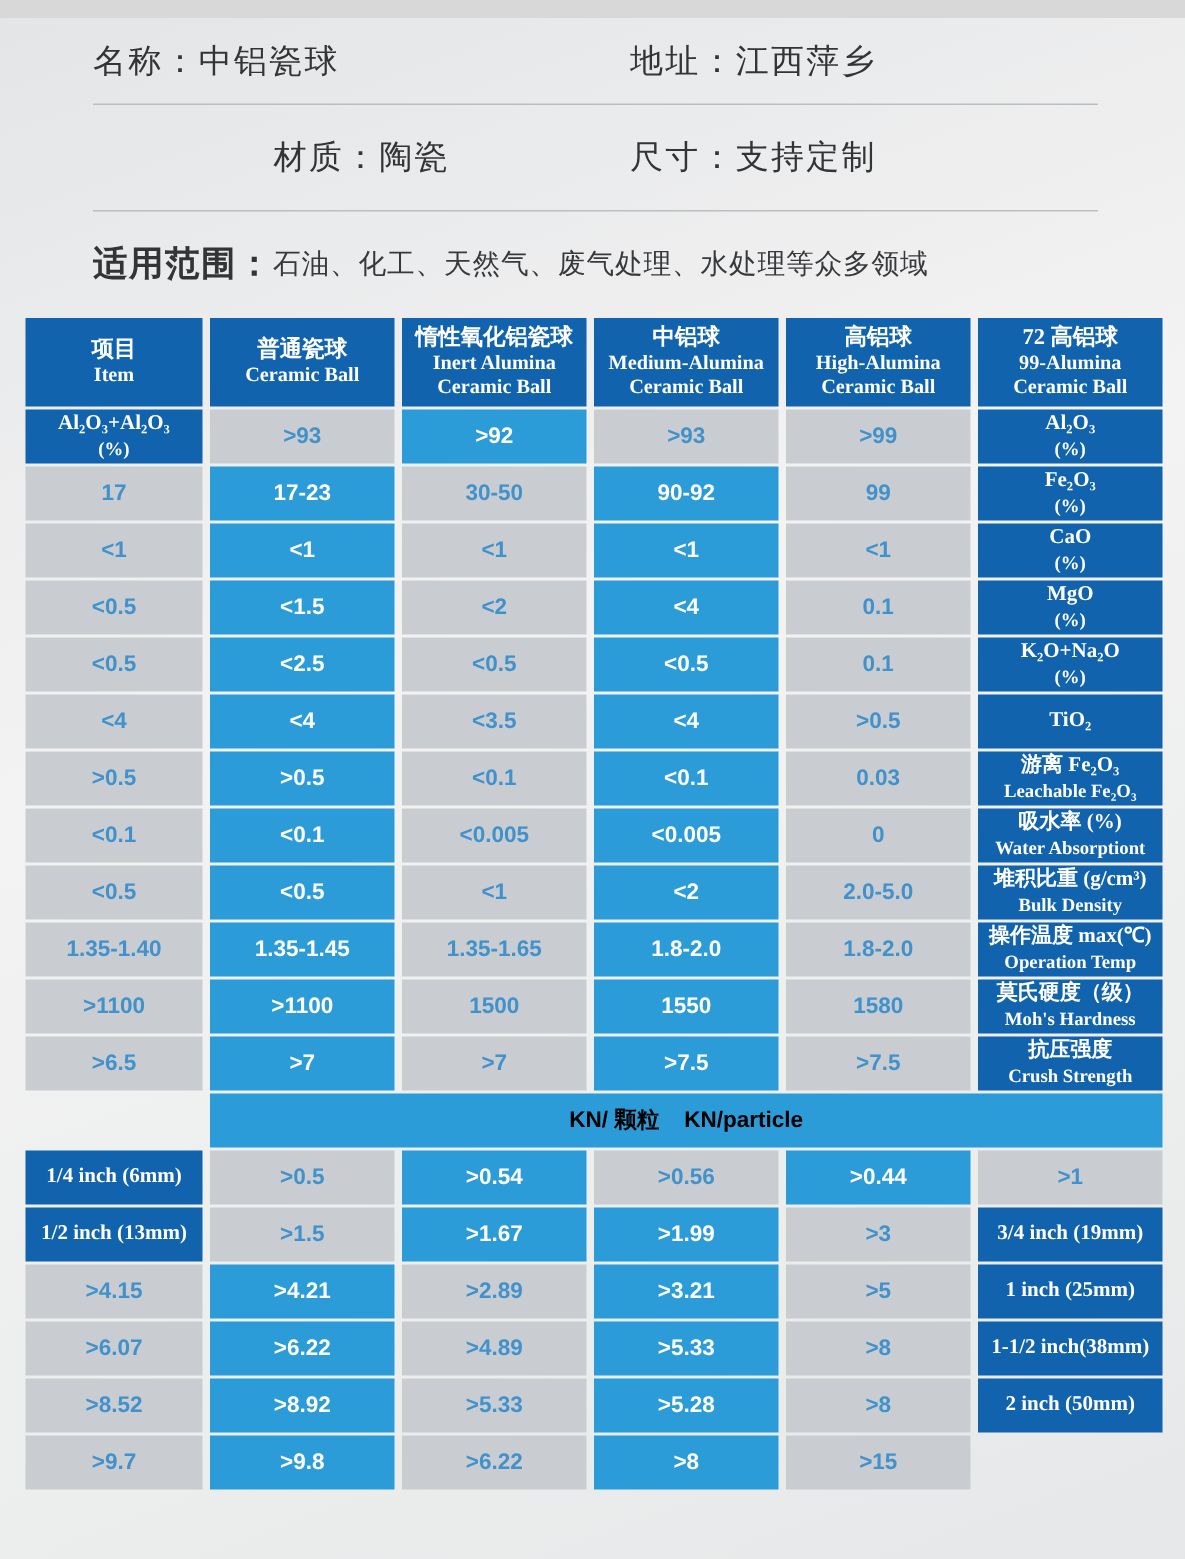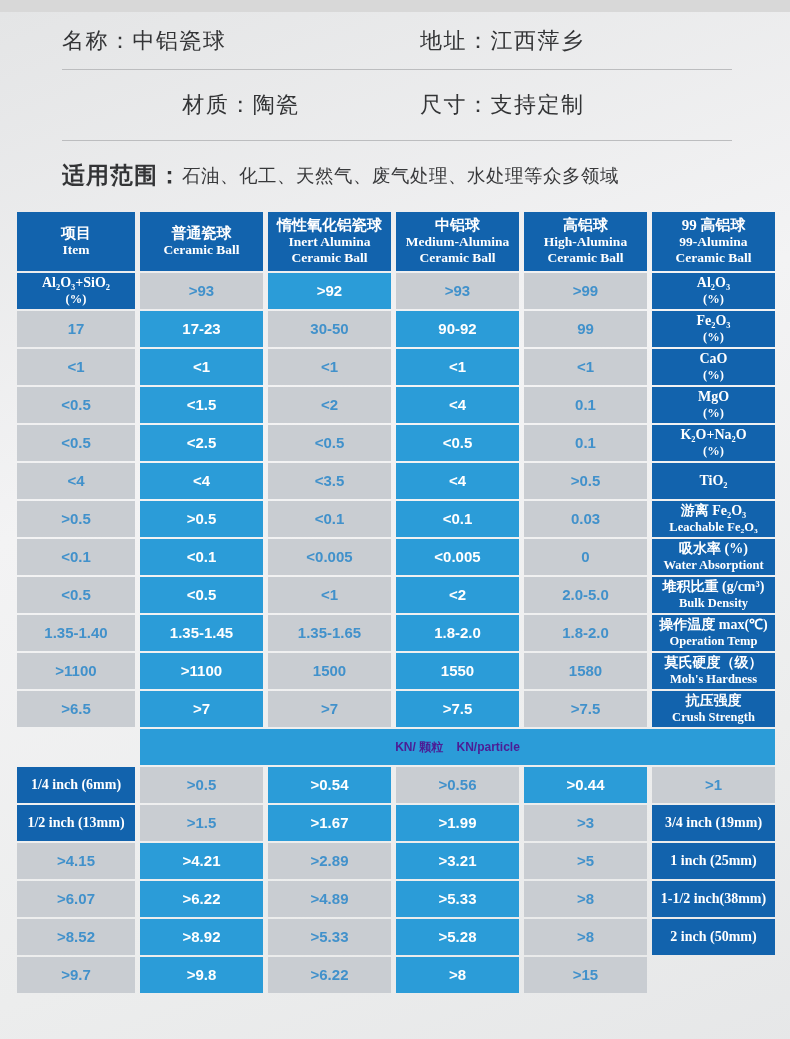--- a/index.html
+++ b/index.html
@@ -55,21 +55,21 @@
     color:var(--c-gray-text);
     font-weight:600; font-size:15px;
   }
   .cell.bright {
     background:var(--c-bright-blue);
     color:#fff; font-weight:bold; font-size:15px;
   }
   .cell.span-cell {
     grid-column:2 / -1;
     background:var(--c-bright-blue);
-    color:#4c1d95; font-weight:bold; font-size:12px;
+    color:#000000; font-weight:bold; font-size:15px;
   }
 </style>
 </head>
 <body>
 
 <div class="page">
 
   <div class="info">
 
     <div class="info-row">
@@ -112,25 +112,25 @@
       </div>
       <div class="cell head">
         <div class="zh">中铝球</div>
         <div class="en">Medium-Alumina Ceramic Ball</div>
       </div>
       <div class="cell head">
         <div class="zh">高铝球</div>
         <div class="en">High-Alumina Ceramic Ball</div>
       </div>
       <div class="cell head">
-        <div class="zh">99 高铝球</div>
+        <div class="zh">72 高铝球</div>
         <div class="en">99-Alumina Ceramic Ball</div>
       </div>
       <div class="cell label">
-        <div class="zh">Al₂O₃+SiO₂</div>
+        <div class="zh">Al₂O₃+Al₂O₃</div>
         <div class="en">(%)</div>
       </div>
       <div class="cell gray">&gt;93</div>
       <div class="cell bright">&gt;92</div>
       <div class="cell gray">&gt;93</div>
       <div class="cell gray">&gt;99</div>
       <div class="cell label">
         <div class="zh">Al₂O₃</div>
         <div class="en">(%)</div>
       </div>

